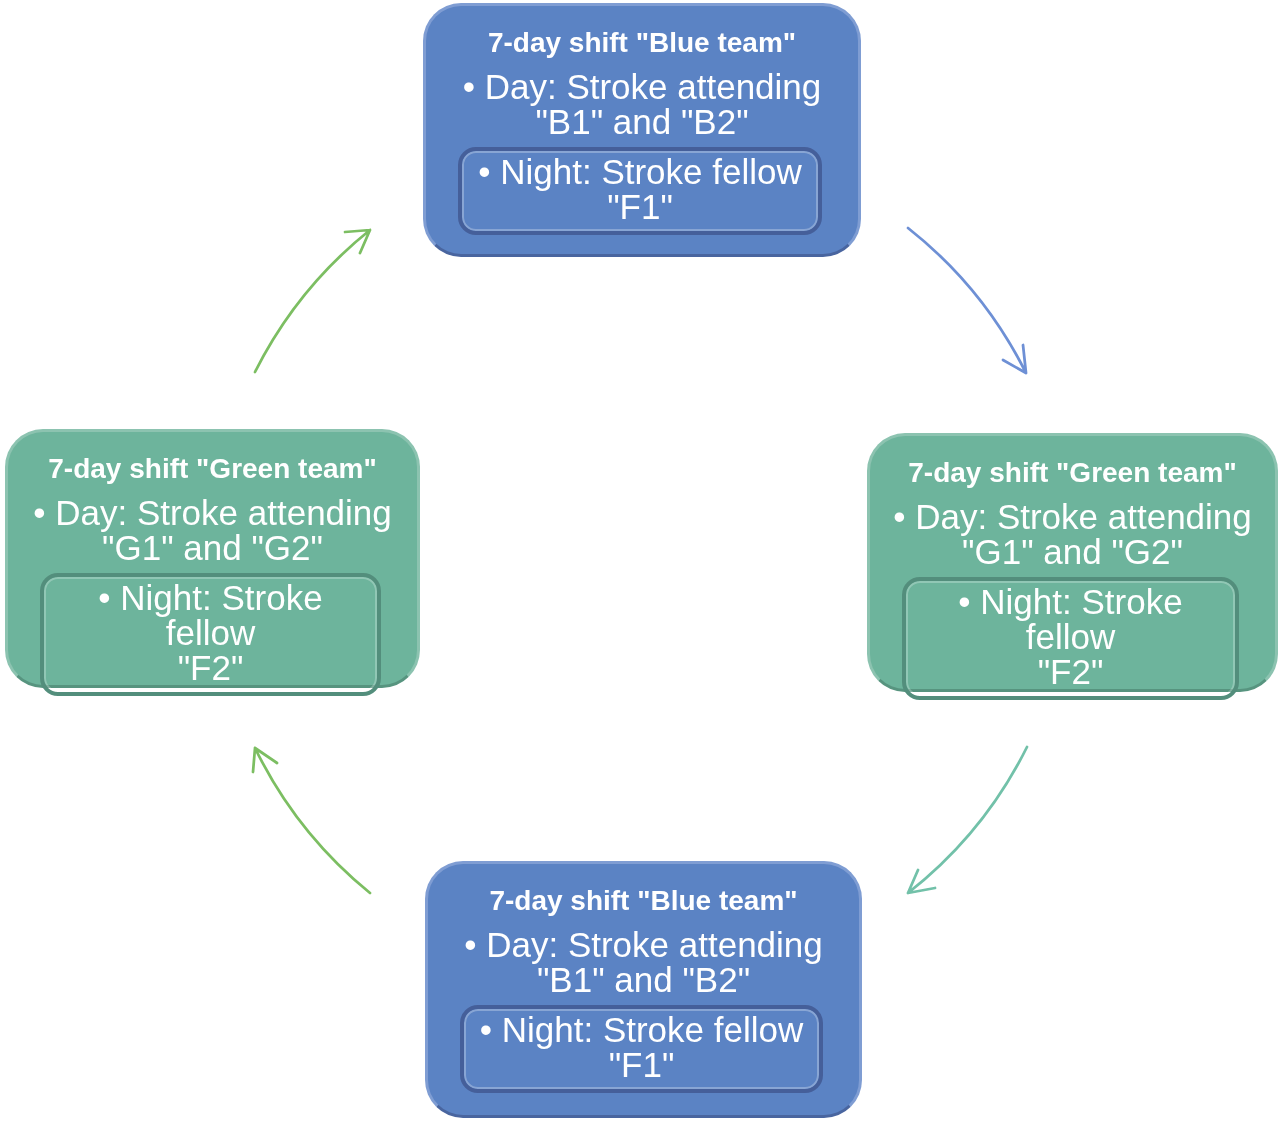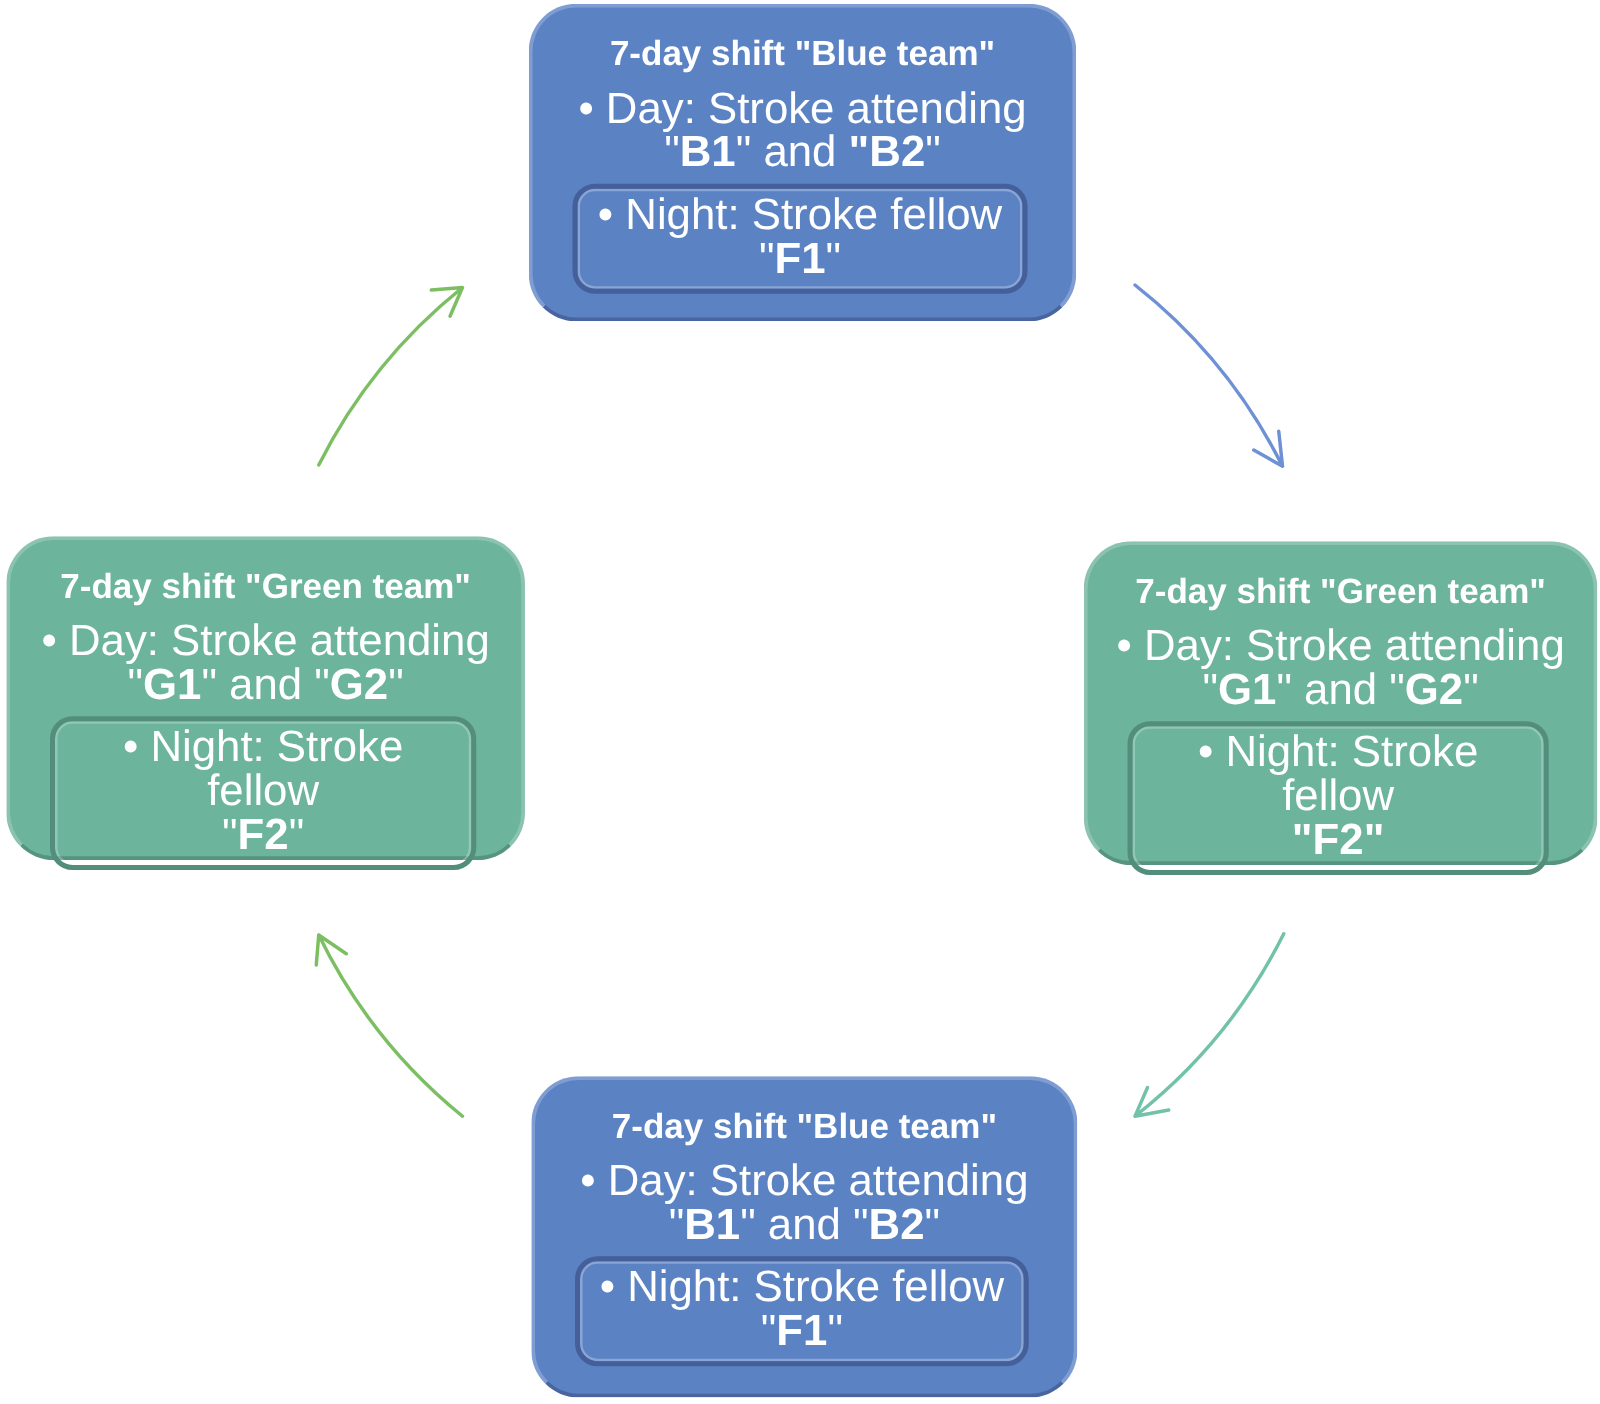--- a/index.html
+++ b/index.html
@@ -45,21 +45,21 @@
     box-shadow:inset 0 0 0 2px rgba(255,255,255,0.28);
   }
   .green .night-box{
     border:4px solid #538e7c;
     box-shadow:inset 0 0 0 2px rgba(255,255,255,0.25);
   }
   .pos-top   {left:423px;top:3px;  width:438px;height:254px;}
   .pos-right {left:867px;top:433px;width:411px;height:259px;}
   .pos-bottom{left:425px;top:861px;width:437px;height:257px;}
   .pos-left  {left:5px;  top:429px;width:415px;height:259px;}
-  .seg-b{font-weight:bold;}
+  .seg-b{font-weight:normal;}
 </style>
 </head>
 <body>
 
 <div id="canvas">
 
   <svg id="arrow-layer" viewBox="0 0 1280 1123" xmlns="http://www.w3.org/2000/svg">
     <path d="M 908 228 A 428 428 0 0 1 1026 373 M 1003 360 L 1026 373 L 1023 345" fill="none" stroke-width="2.75" stroke-linecap="round" stroke-linejoin="round" stroke="#6e90d5"></path>
     <path d="M 1027 747 A 428 428 0 0 1 908 893 M 918 870 L 908 893 L 935 888" fill="none" stroke-width="2.75" stroke-linecap="round" stroke-linejoin="round" stroke="#72c1a9"></path>
     <path d="M 370 893 A 428 428 0 0 1 255 748 M 253 772 L 255 748 L 277 763" fill="none" stroke-width="2.75" stroke-linecap="round" stroke-linejoin="round" stroke="#7cbe62"></path>

